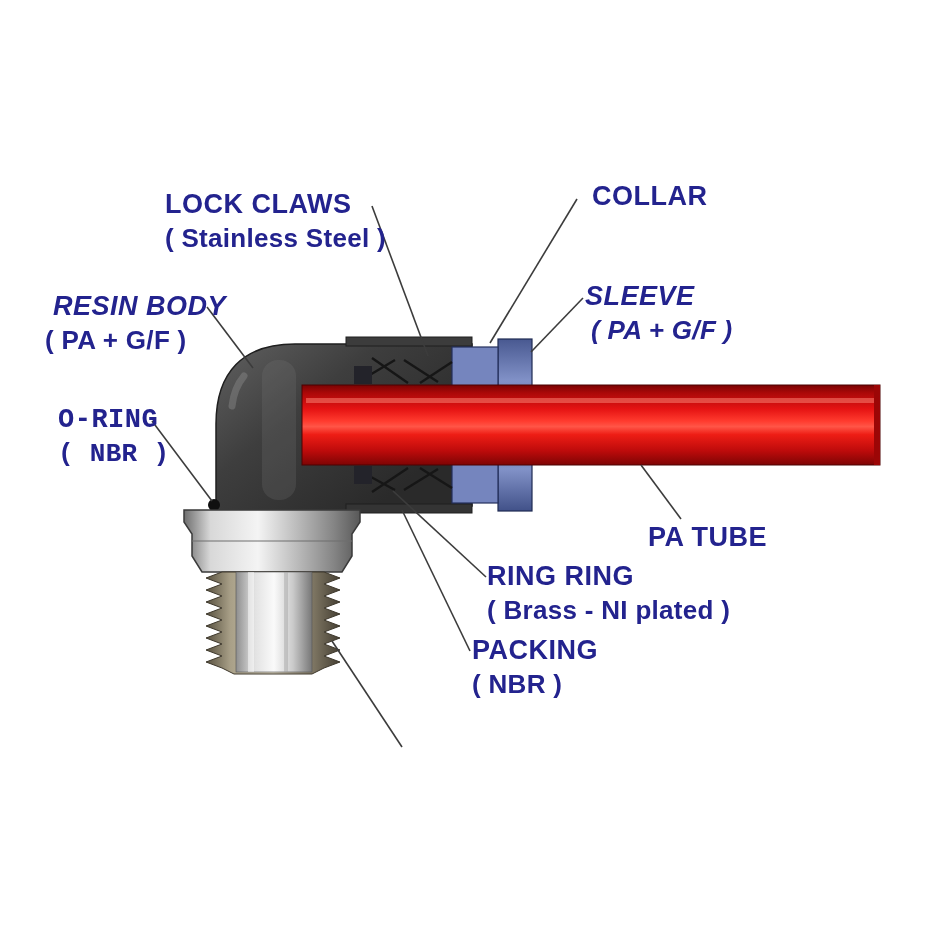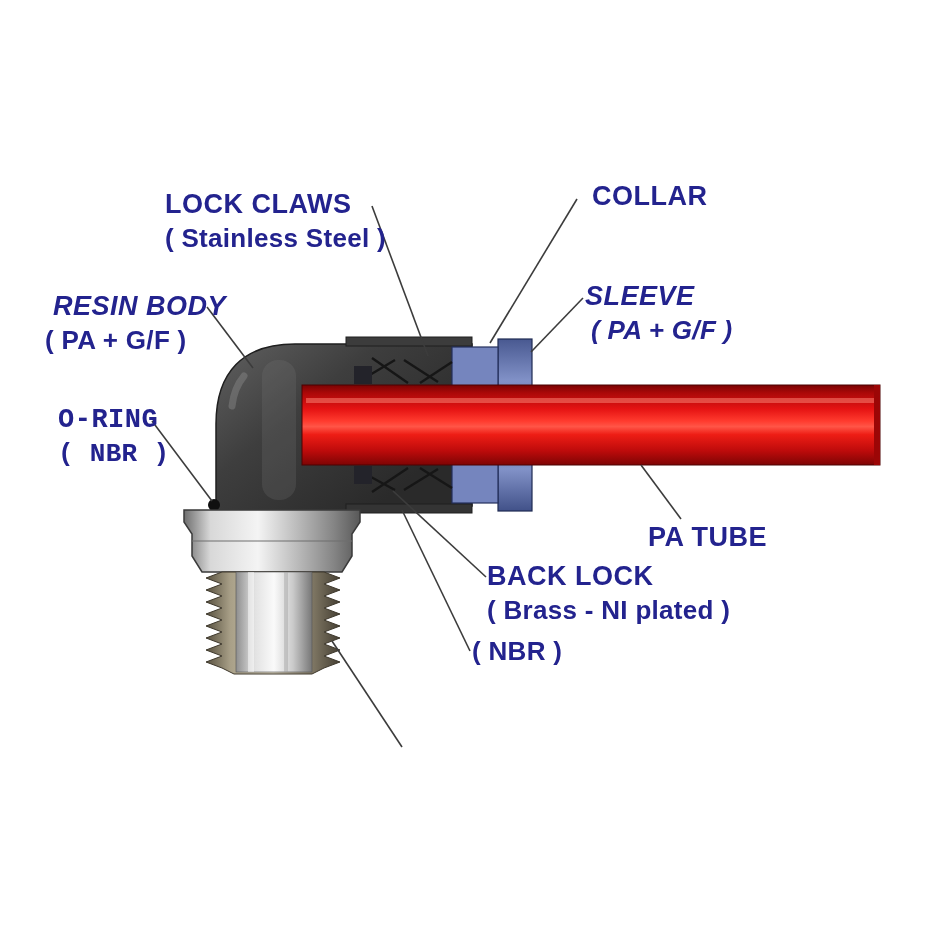--- a/index.html
+++ b/index.html
@@ -161,22 +161,23 @@
   <div class="label" style="left:58px;top:404px;font-family:Liberation Mono, monospace;">
     <span class="l1">O-RING</span>
     <span class="l2">( NBR )</span>
   </div>
 
   <div class="label" style="left:648px;top:505px;margin-top:16px;">
     <span class="l1">PA TUBE</span>
   </div>
 
   <div class="label" style="left:487px;top:560px;">
-    <span class="l1">BACK LOCK</span>
+    <span class="l1">RING RING</span>
     <span class="l2">( Brass - NI plated )</span>
   </div>
 
   <div class="label" style="left:472px;top:634px;">
+    <span class="l1">PACKING</span>
     <span class="l2">( NBR )</span>
   </div>
 
 
 </div>
 
 </body></html>

